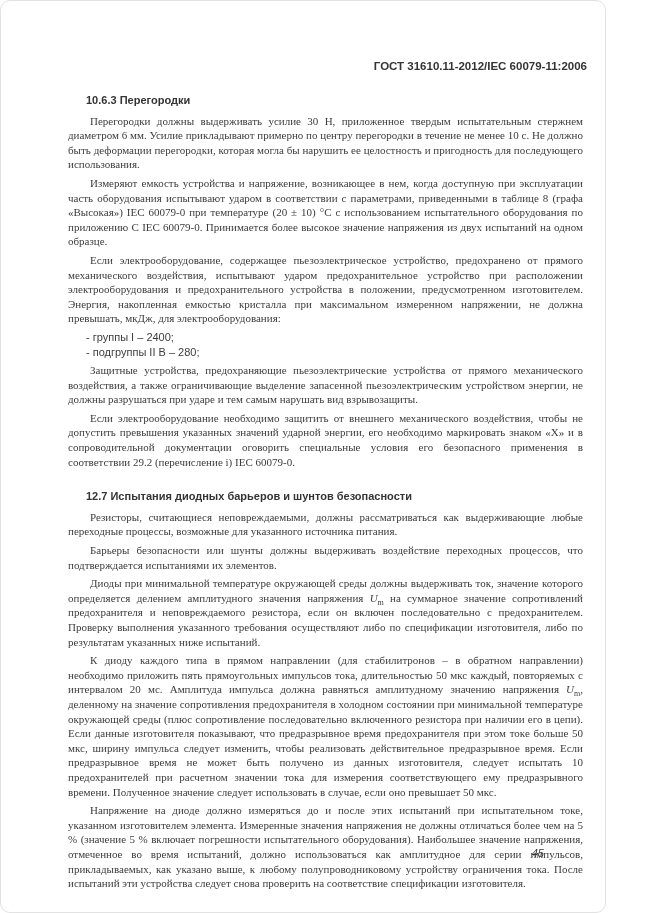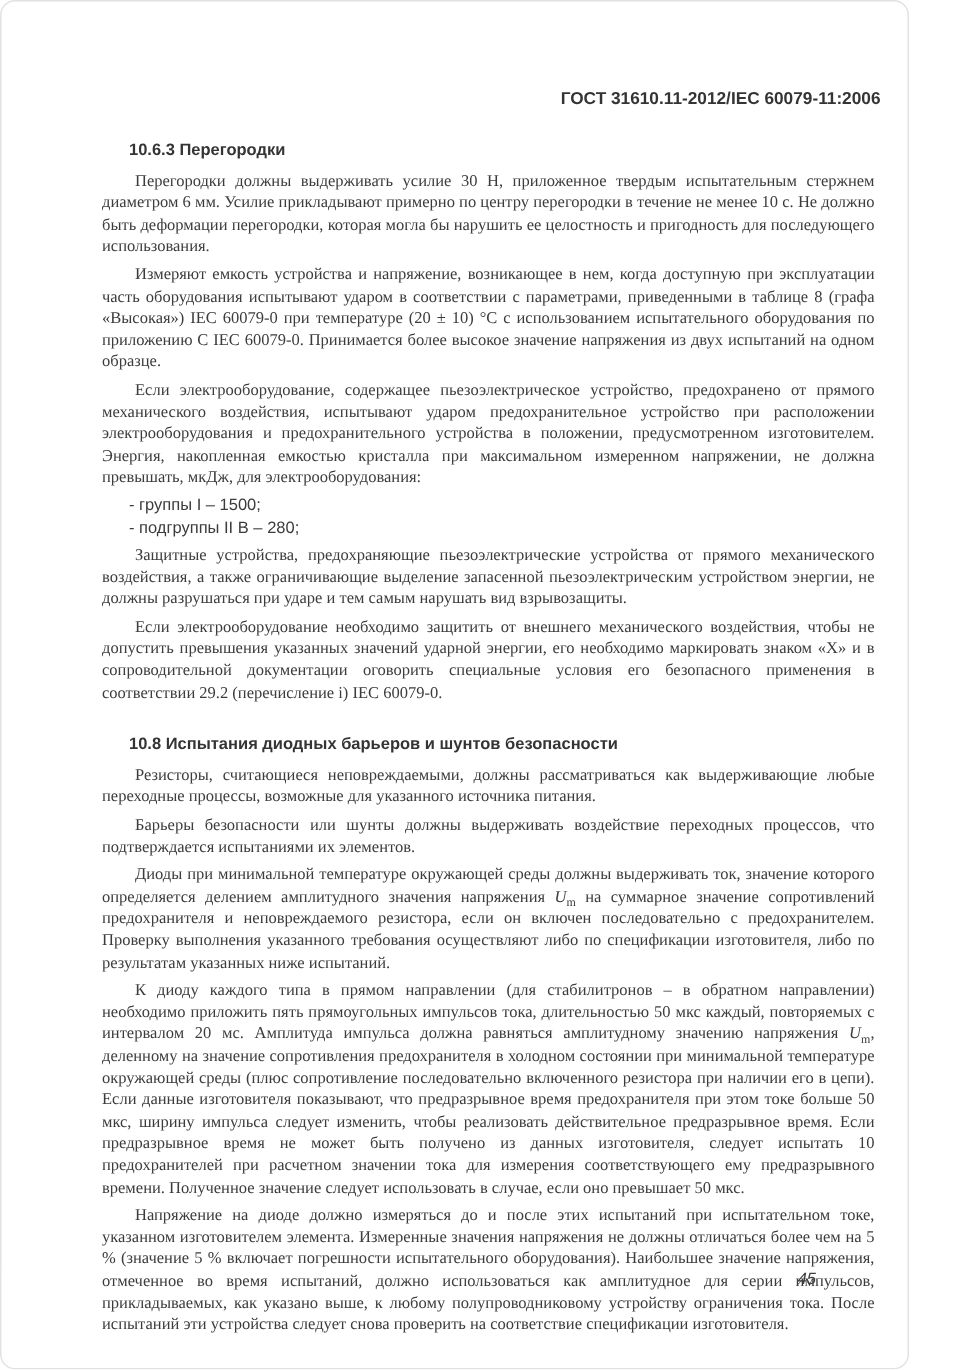--- a/index.html
+++ b/index.html
@@ -79,26 +79,26 @@
 <div class="page">
   <div class="content">
 
     <div class="doc-header">ГОСТ 31610.11-2012/IEC 60079-11:2006</div>
 
     <h3 class="sec-heading">10.6.3 Перегородки</h3>
     <p class="para">Перегородки должны выдерживать усилие 30 Н, приложенное твердым испытательным стержнем диаметром 6 мм. Усилие прикладывают примерно по центру перегородки в течение не менее 10 с. Не должно быть деформации перегородки, которая могла бы нарушить ее целостность и пригодность для последующего использования.</p>
 
     <p class="para">Измеряют емкость устройства и напряжение, возникающее в нем, когда доступную при эксплуатации часть оборудования испытывают ударом в соответствии с параметрами, приведенными в таблице 8 (графа «Высокая») IEC 60079-0 при температуре (20 ± 10) °С с использованием испытательного оборудования по приложению С IEC 60079-0. Принимается более высокое значение напряжения из двух испытаний на одном образце.</p>
     <p class="para">Если электрооборудование, содержащее пьезоэлектрическое устройство, предохранено от прямого механического воздействия, испытывают ударом предохранительное устройство при расположении электрооборудования и предохранительного устройства в положении, предусмотренном изготовителем. Энергия, накопленная емкостью кристалла при максимальном измеренном напряжении, не должна превышать, мкДж, для электрооборудования:</p>
-    <p class="list-item">- группы I – 1500;</p>
+    <p class="list-item">- группы I – 2400;</p>
     <p class="list-item">- подгруппы II B – 280;</p>
     <p class="para">Защитные устройства, предохраняющие пьезоэлектрические устройства от прямого механического воздействия, а также ограничивающие выделение запасенной пьезоэлектрическим устройством энергии, не должны разрушаться при ударе и тем самым нарушать вид взрывозащиты.</p>
     <p class="para">Если электрооборудование необходимо защитить от внешнего механического воздействия, чтобы не допустить превышения указанных значений ударной энергии, его необходимо маркировать знаком «X» и в сопроводительной документации оговорить специальные условия его безопасного применения в соответствии 29.2 (перечисление i) IEC 60079-0.</p>
 
-    <h3 class="sec-heading">10.8 Испытания диодных барьеров и шунтов безопасности</h3>
+    <h3 class="sec-heading">12.7 Испытания диодных барьеров и шунтов безопасности</h3>
     <p class="para">Резисторы, считающиеся неповреждаемыми, должны рассматриваться как выдерживающие любые переходные процессы, возможные для указанного источника питания.</p>
     <p class="para">Барьеры безопасности или шунты должны выдерживать воздействие переходных процессов, что подтверждается испытаниями их элементов.</p>
     <p class="para"><span>Диоды при минимальной температуре окружающей среды должны выдерживать ток, значение которого определяется делением амплитудного значения напряжения </span><span class="var">U</span><sub>m</sub><span> на суммарное значение сопротивлений предохранителя и неповреждаемого резистора, если он включен последовательно с предохранителем. Проверку выполнения указанного требования осуществляют либо по спецификации изготовителя, либо по результатам указанных ниже испытаний.</span></p>
     <p class="para"><span>К диоду каждого типа в прямом направлении (для стабилитронов – в обратном направлении) необходимо приложить пять прямоугольных импульсов тока, длительностью 50 мкс каждый, повторяемых с интервалом 20 мс. Амплитуда импульса должна равняться амплитудному значению напряжения </span><span class="var">U</span><sub>m</sub><span>, деленному на значение сопротивления предохранителя в холодном состоянии при минимальной температуре окружающей среды (плюс сопротивление последовательно включенного резистора при наличии его в цепи). Если данные изготовителя показывают, что предразрывное время предохранителя при этом токе больше 50 мкс, ширину импульса следует изменить, чтобы реализовать действительное предразрывное время. Если предразрывное время не может быть получено из данных изготовителя, следует испытать 10 предохранителей при расчетном значении тока для измерения соответствующего ему предразрывного времени. Полученное значение следует использовать в случае, если оно превышает 50 мкс.</span></p>
     <p class="para">Напряжение на диоде должно измеряться до и после этих испытаний при испытательном токе, указанном изготовителем элемента. Измеренные значения напряжения не должны отличаться более чем на 5 % (значение 5 % включает погрешности испытательного оборудования). Наибольшее значение напряжения, отмеченное во время испытаний, должно использоваться как амплитудное для серии импульсов, прикладываемых, как указано выше, к любому полупроводниковому устройству ограничения тока. После испытаний эти устройства следует снова проверить на соответствие спецификации изготовителя.</p>
 
   </div>
 
   <div class="page-num">45</div>
 </div>

